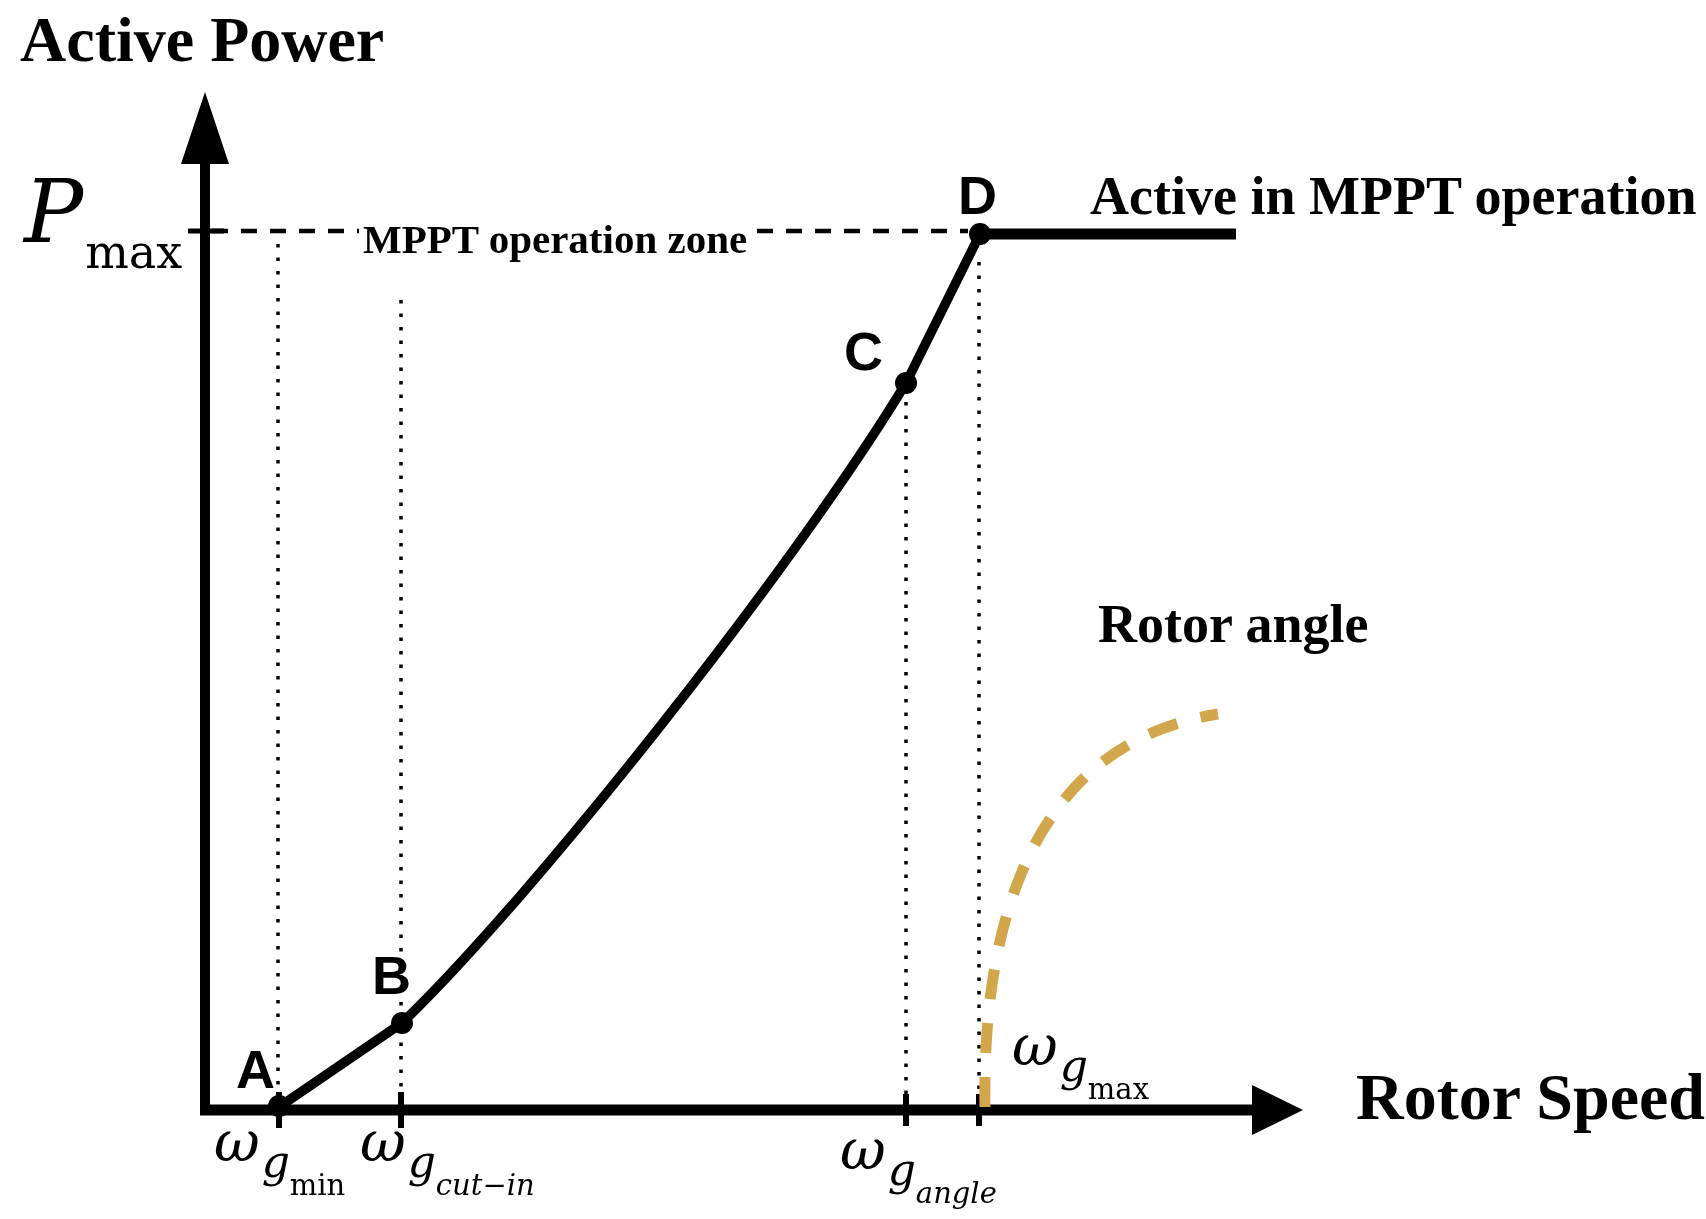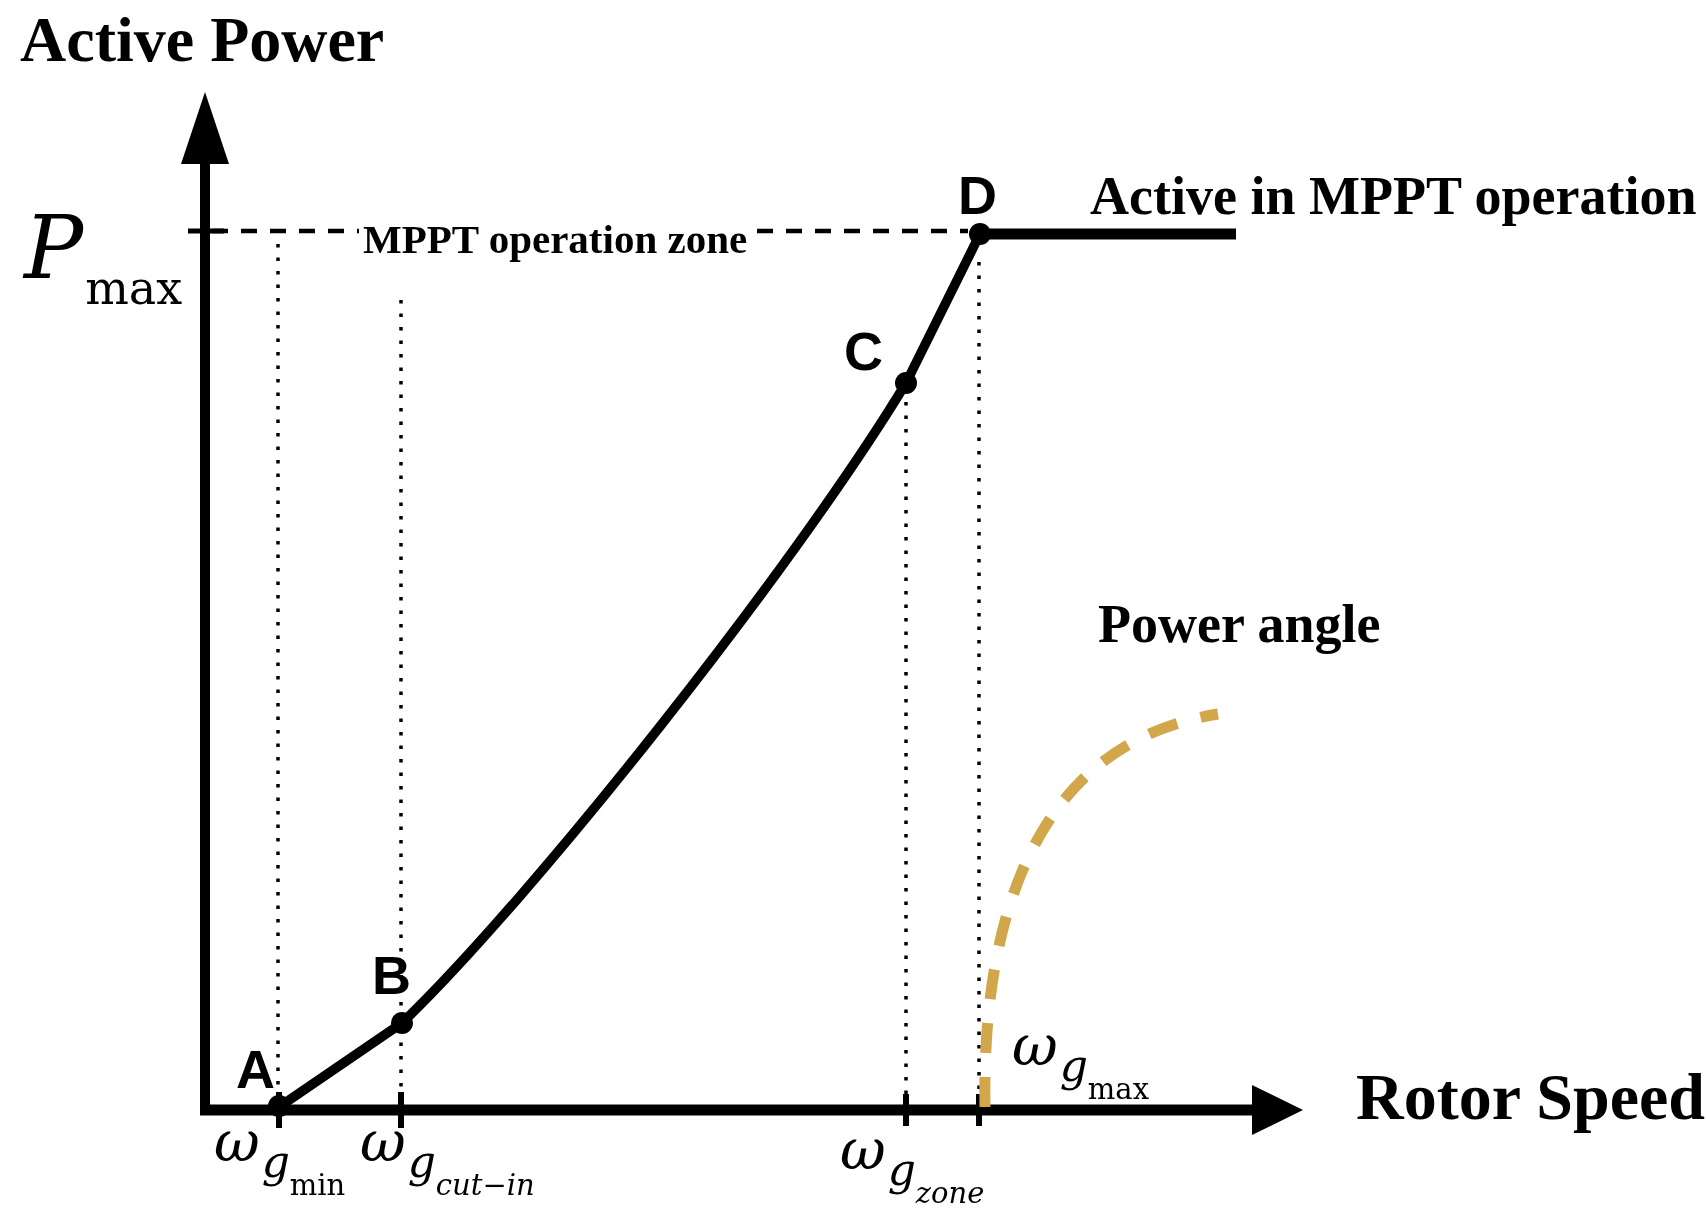--- a/index.html
+++ b/index.html
@@ -77,39 +77,39 @@
 
     <circle cx="267" cy="1106" r="11" fill="var(--ink)"></circle>
     <circle cx="390" cy="1023" r="11" fill="var(--ink)"></circle>
     <circle cx="894" cy="383" r="11" fill="var(--ink)"></circle>
     <circle cx="968" cy="234" r="11" fill="var(--ink)"></circle>
   </svg>
 
   <div class="abs tserif t-axis-title" style="left:8px;top:6px;">Active Power</div>
   <div class="abs tserif t-rotor" style="left:1300px;top:1062px;">Rotor Speed</div>
 
-  <div class="abs math plabel" style="left:12px;top:168px;margin-top:36px;">
+  <div class="abs math plabel" style="left:12px;top:168px;">
     <span class="b">P</span><span class="s">max</span>
   </div>
 
   <div class="abs math wlabel" style="left:202px;top:1114px;">
     <span class="b">ω</span><span class="s1">g</span><span class="s2 roman">min</span>
   </div>
   <div class="abs math wlabel" style="left:348px;top:1114px;">
     <span class="b">ω</span><span class="s1">g</span><span class="s2">cut−in</span>
   </div>
   <div class="abs math wlabel" style="left:828px;top:1122px;">
-    <span class="b">ω</span><span class="s1">g</span><span class="s2">zone</span>
+    <span class="b">ω</span><span class="s1">g</span><span class="s2">angle</span>
   </div>
   <div class="abs math wlabel" style="left:1000px;top:1018px;">
     <span class="b">ω</span><span class="s1">g</span><span class="s2 roman">max</span>
   </div>
 
   <div class="abs tserif t-zone" style="left:351px;top:202px;">MPPT operation zone</div>
   <div class="abs tserif t-side" style="left:1078px;top:168px;">Active in MPPT operation</div>
-  <div class="abs tserif t-side" style="left:1086px;top:596px;">Power angle</div>
+  <div class="abs tserif t-side" style="left:1086px;top:596px;">Rotor angle</div>
 
   <div class="abs pt-letter" style="left:224px;top:1042px;">A</div>
   <div class="abs pt-letter" style="left:360px;top:948px;">B</div>
   <div class="abs pt-letter" style="left:832px;top:324px;">C</div>
   <div class="abs pt-letter" style="left:946px;top:168px;">D</div>
 
 </div>
 
 </body></html>

